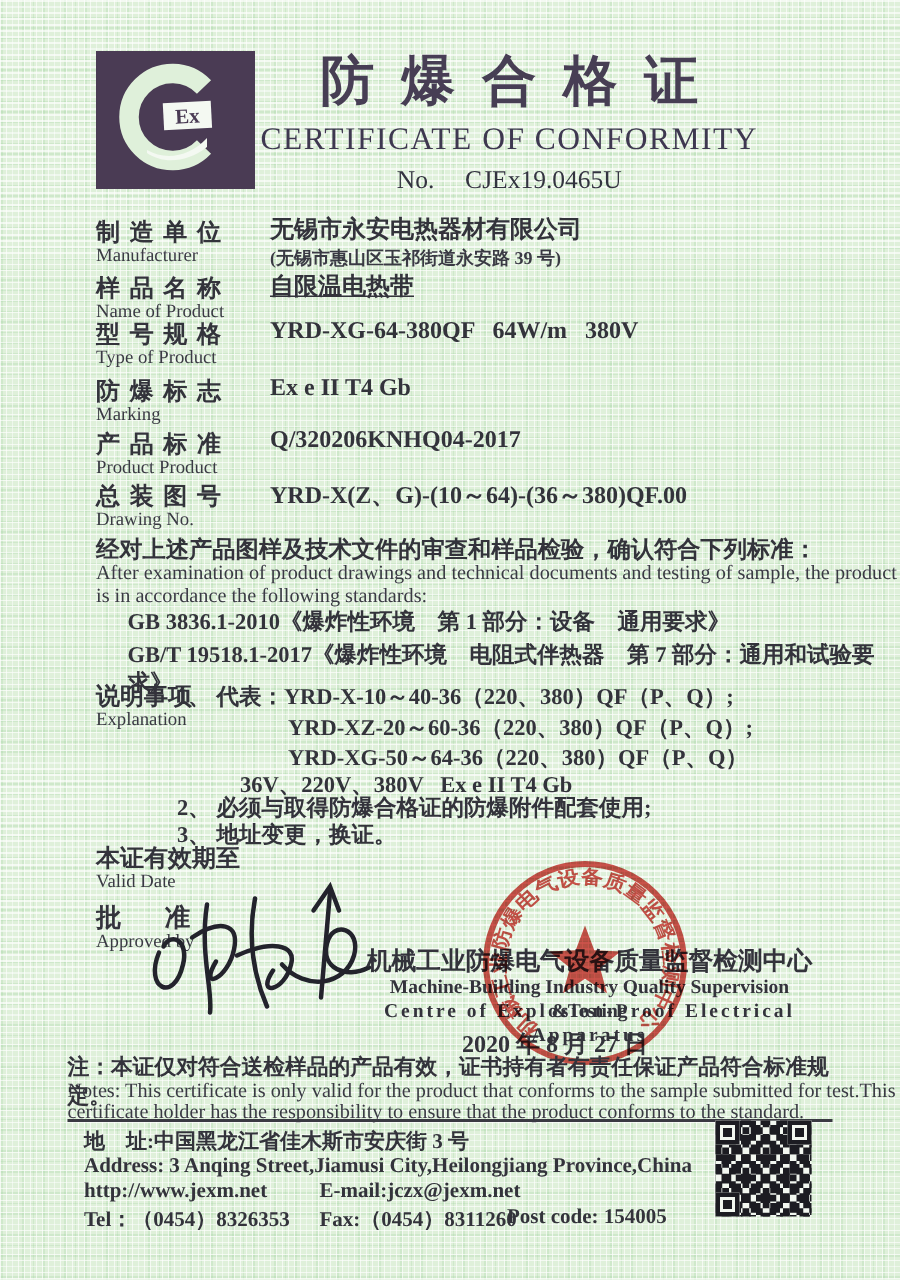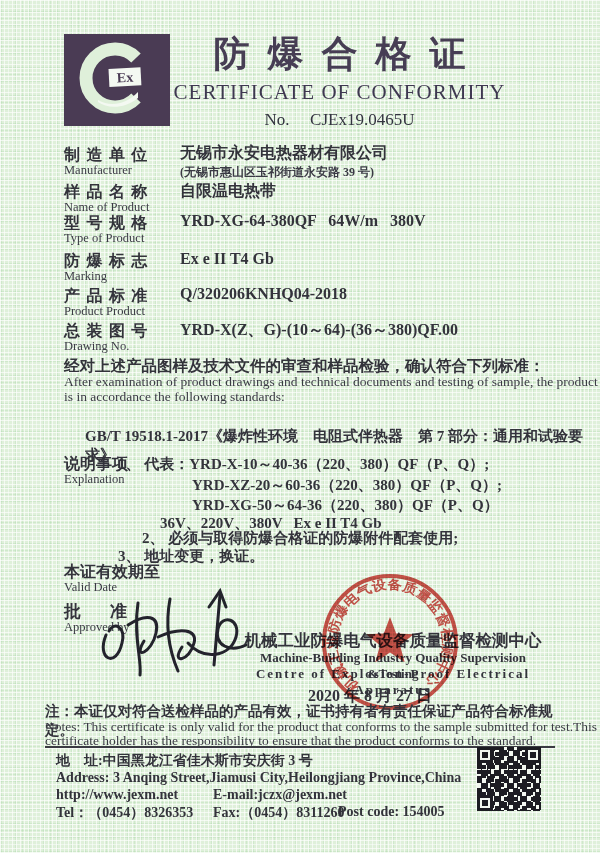--- a/index.html
+++ b/index.html
@@ -76,60 +76,61 @@
   <div>
     <div class="abs flabel-cn" style="left:64px; top:145px;">制 造 单 位</div>
     <div class="abs flabel-en" style="left:64px; top:163px;">Manufacturer</div>
     <div class="abs fvalue" style="left:180px; top:143px;">无锡市永安电热器材有限公司</div>
     <div class="abs fnote" style="left:180px; top:164px;">(无锡市惠山区玉祁街道永安路 39 号)</div>
   </div>
 
   <div>
     <div class="abs flabel-cn" style="left:64px; top:182px;">样 品 名 称</div>
     <div class="abs flabel-en" style="left:64px; top:200px;">Name of Product</div>
-    <div class="abs fvalue" style="left:180px; top:181px;">自限温电热带</div>
+    <div class="abs fvalue" style="left:180px; top:181px;text-decoration:underline;">自限温电热带</div>
   </div>
 
   <div>
     <div class="abs flabel-cn" style="left:64px; top:213px;">型 号 规 格</div>
     <div class="abs flabel-en" style="left:64px; top:231px;">Type of Product</div>
     <div class="abs fvalue pre" style="left:180px; top:212px;">YRD-XG-64-380QF   64W/m   380V</div>
   </div>
 
   <div>
     <div class="abs flabel-cn" style="left:64px; top:251px;">防 爆 标 志</div>
     <div class="abs flabel-en" style="left:64px; top:269px;">Marking</div>
     <div class="abs fvalue" style="left:180px; top:250px;">Ex e II T4 Gb</div>
   </div>
 
   <div>
     <div class="abs flabel-cn" style="left:64px; top:286px;">产 品 标 准</div>
     <div class="abs flabel-en" style="left:64px; top:304px;">Product Product</div>
-    <div class="abs fvalue" style="left:180px; top:285px;">Q/320206KNHQ04-2018</div>
+    <div class="abs fvalue" style="left:180px; top:285px;">Q/320206KNHQ04-2017</div>
   </div>
 
   <div>
     <div class="abs flabel-cn" style="left:64px; top:321px;">总 装 图 号</div>
     <div class="abs flabel-en" style="left:64px; top:339px;">Drawing No.</div>
     <div class="abs fvalue" style="left:180px; top:320px;">YRD-X(Z、G)-(10～64)-(36～380)QF.00</div>
   </div>
 
   <div class="abs stmt-cn" style="left:64px; top:356px; width:500px;">经对上述产品图样及技术文件的审查和样品检验，确认符合下列标准：</div>
   <div class="abs stmt-en" style="left:64px; top:389px;">is in accordance the following standards:</div>
   <div class="abs stmt-en" style="left:64px; top:374px;">After examination of product drawings and technical documents and testing of sample, the product</div>
 
+  <div class="abs std" style="left:85px; top:405px;">GB 3836.1-2010《爆炸性环境　第 1 部分：设备　通用要求》</div>
   <div class="abs std" style="left:85px; top:427px;">GB/T 19518.1-2017《爆炸性环境　电阻式伴热器　第 7 部分：通用和试验要求》</div>
 
   <div class="abs flabel-cn" style="left:64px; top:454px; letter-spacing:0;">说明事项</div>
   <div class="abs flabel-en" style="left:64px; top:472px;">Explanation</div>
   <div class="abs expl" style="left:118px; top:455px;">1、 代表：YRD-X-10～40-36（220、380）QF（P、Q）;</div>
   <div class="abs expl" style="left:192px; top:476px;">YRD-XZ-20～60-36（220、380）QF（P、Q）;</div>
   <div class="abs expl" style="left:192px; top:496px;">YRD-XG-50～64-36（220、380）QF（P、Q）</div>
   <div class="abs expl pre" style="left:160px; top:514px;">36V、220V、380V   Ex e II T4 Gb</div>
-  <div class="abs expl" style="left:118px; top:529px;margin-left:24px;">2、 必须与取得防爆合格证的防爆附件配套使用;</div>
+  <div class="abs expl" style="left:118px; top:529px;">2、 必须与取得防爆合格证的防爆附件配套使用;</div>
   <div class="abs expl" style="left:118px; top:547px;">3、 地址变更，换证。</div>
 
   <div class="abs flabel-cn" style="left:64px; top:562px; letter-spacing:0;">本证有效期至</div>
   <div class="abs flabel-en" style="left:64px; top:580px;">Valid Date</div>
 
   <div class="abs flabel-cn pre" style="left:64px; top:600px; font-size:17px; letter-spacing:2px;">批    准</div>
   <div class="abs flabel-en" style="left:64px; top:620px;">Approved by</div>
   <div class="abs" style="left:92px; top:583px;">
     <svg width="190" height="100" viewBox="0 0 190 100">
       <g fill="none" stroke="#23232c" stroke-width="3" stroke-linecap="round">

